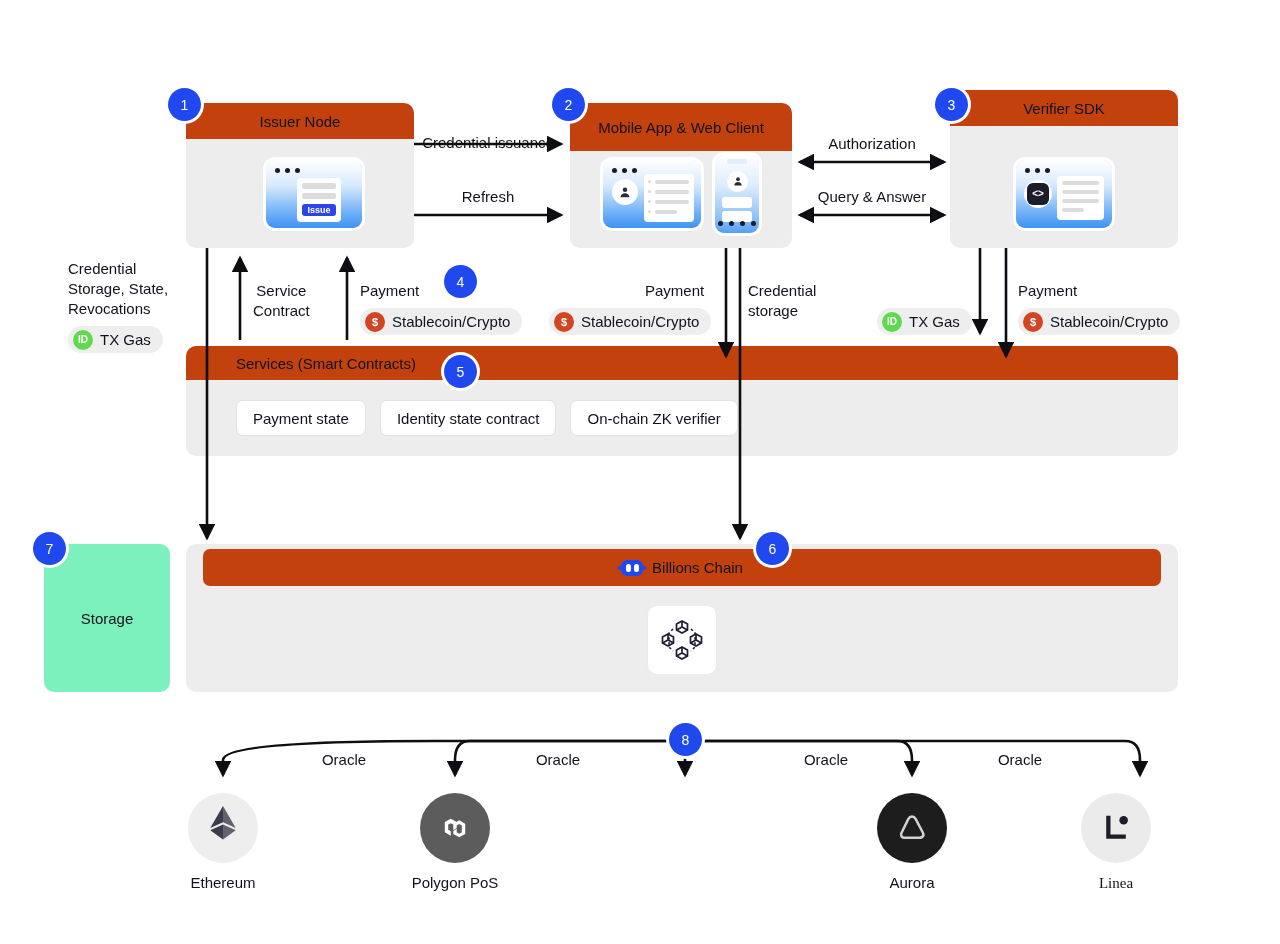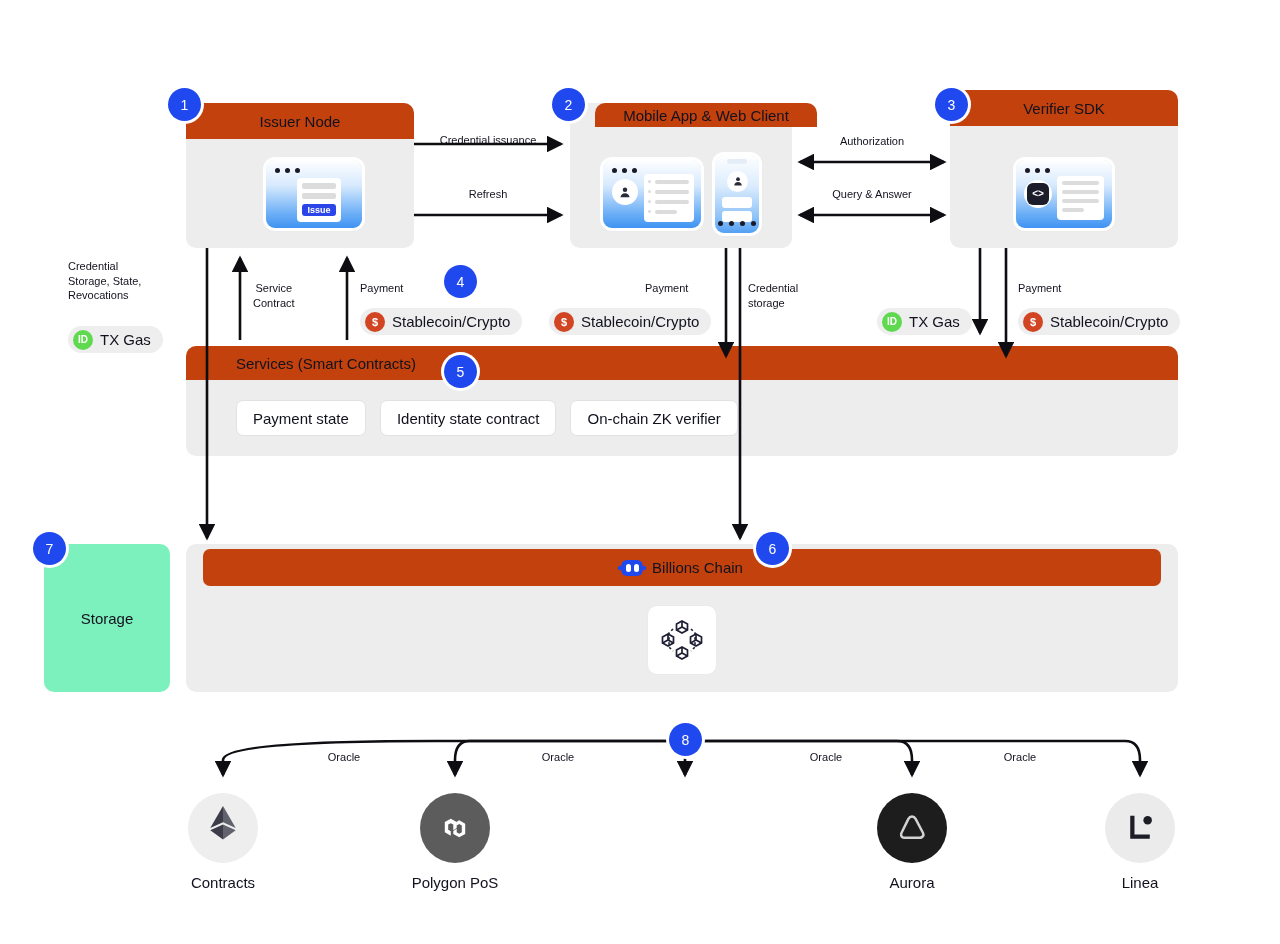--- a/index.html
+++ b/index.html
@@ -37,21 +37,21 @@
     background: #2048ef;
     color: #fff; font-size: 14px; font-weight: 500;
     display: flex; align-items: center; justify-content: center;
     z-index: 40;
     box-shadow: 0 0 0 3px #ffffff;
   }
 
   
   .lbl {
     position: absolute;
-    font-size: 11px; color: #12121f; line-height: 1.32;
+    font-size: 15px; color: #12121f; line-height: 1.32;
     white-space: pre-line;
   }
   .lbl-c { text-align: center; }
 
   
   .chip {
     position: absolute;
     height: 27px;
     background: #eeeeee;
     border-radius: 14px;
@@ -213,21 +213,21 @@
           <i></i>
         </span>
       <span class="card" style="left:31px;top:18px;width:44px;height:44px;"></span>
       <span class="bar" style="left:36px;top:23px;width:34px;height:6px;"></span>
       <span class="bar" style="left:36px;top:33px;width:34px;height:6px;"></span>
       <span class="issue-btn" style="left:36px;top:44px;width:34px;height:12px;">Issue</span>
     </div>
   </div>
 
   <div class="panel" style="left:570px;top:103px;width:222px;height:145px;"></div>
-  <div class="panel-head" style="left:595px;top:103px;width:222px;height:24px;">Mobile App &amp; Web Client</div>
+  <div class="panel-head" style="left:570px;top:103px;width:222px;height:48px;">Mobile App &amp; Web Client</div>
   <div class="panel-body" style="left:570px;top:139px;width:222px;height:109px;gap:14px;">
     <div class="win" style="width:98px;height:68px;">
       <span class="dots">
           <i></i>
           <i></i>
           <i></i>
         </span>
       <span class="avatar" style="left:9px;top:19px;width:26px;height:26px;">
         <svg width="12" height="12" viewBox="0 0 16 16">
             <circle cx="8" cy="5" r="3" fill="#2b2b38"></circle>
@@ -379,21 +379,21 @@
 
   <div class="chain" style="left:148px;top:793px;">
     <div class="chain-circle" style="background:#eeeeee;">
       <svg width="30" height="44" viewBox="0 0 24 38">
         <path d="M12 0 L12 14 L23 19 Z" fill="#62626e"></path>
         <path d="M12 0 L1 19 L12 14 Z" fill="#3c3c48"></path>
         <path d="M12 16 L12 29 L23 21 Z" fill="#62626e"></path>
         <path d="M12 16 L1 21 L12 29 Z" fill="#3c3c48"></path>
       </svg>
     </div>
-    <div class="chain-name">Contracts</div>
+    <div class="chain-name">Ethereum</div>
   </div>
 
   <div class="chain" style="left:380px;top:793px;">
     <div class="chain-circle" style="background:#5c5c5c;">
       <svg width="34" height="34" viewBox="0 0 40 40">
         <path d="M15 9 L22 13 L22 20 L18 22.5 L18 16 L15 14.3 L12 16 L12 22 L15 23.7 L15 29 L8 25 L8 13 Z" fill="#fff"></path>
         <path d="M25 11 L32 15 L32 27 L25 31 L18 27 L18 23.5 L22 21 L22 25 L25 26.7 L28 25 L28 17 L25 15.3 L21.5 17.3 L21.5 13 Z" fill="#fff"></path>
       </svg>
     </div>
     <div class="chain-name">Polygon PoS</div>
@@ -402,21 +402,21 @@
 
   <div class="chain" style="left:837px;top:793px;">
     <div class="chain-circle" style="background:#1d1d1d;">
       <svg width="38" height="38" viewBox="0 0 40 40">
         <path d="M20 8 Q22.5 8 23.8 10.4 L31.5 25 Q33 28 30.5 29.6 Q29.4 30.3 28 30.3 L12 30.3 Q9 30.3 8.6 27.5 Q8.4 26.2 9 25 L16.2 10.4 Q17.5 8 20 8 Z" fill="none" stroke="#d2d2d2" stroke-width="2.6"></path>
       </svg>
     </div>
     <div class="chain-name">Aurora</div>
   </div>
 
-  <div class="chain" style="left:1065px;top:793px;">
+  <div class="chain" style="left:1041px;top:793px;font-family:Liberation Serif, serif;">
     <div class="chain-circle" style="background:#ebebeb;">
       <svg width="34" height="34" viewBox="0 0 40 40">
         <path d="M11 8 L11 30 L29 30" fill="none" stroke="#1d1d28" stroke-width="5" stroke-linecap="square"></path>
         <circle cx="29" cy="11" r="5" fill="#1d1d28"></circle>
       </svg>
     </div>
     <div class="chain-name">Linea</div>
   </div>
 
   <div class="badge" style="left:168px;top:88px;">1</div>

